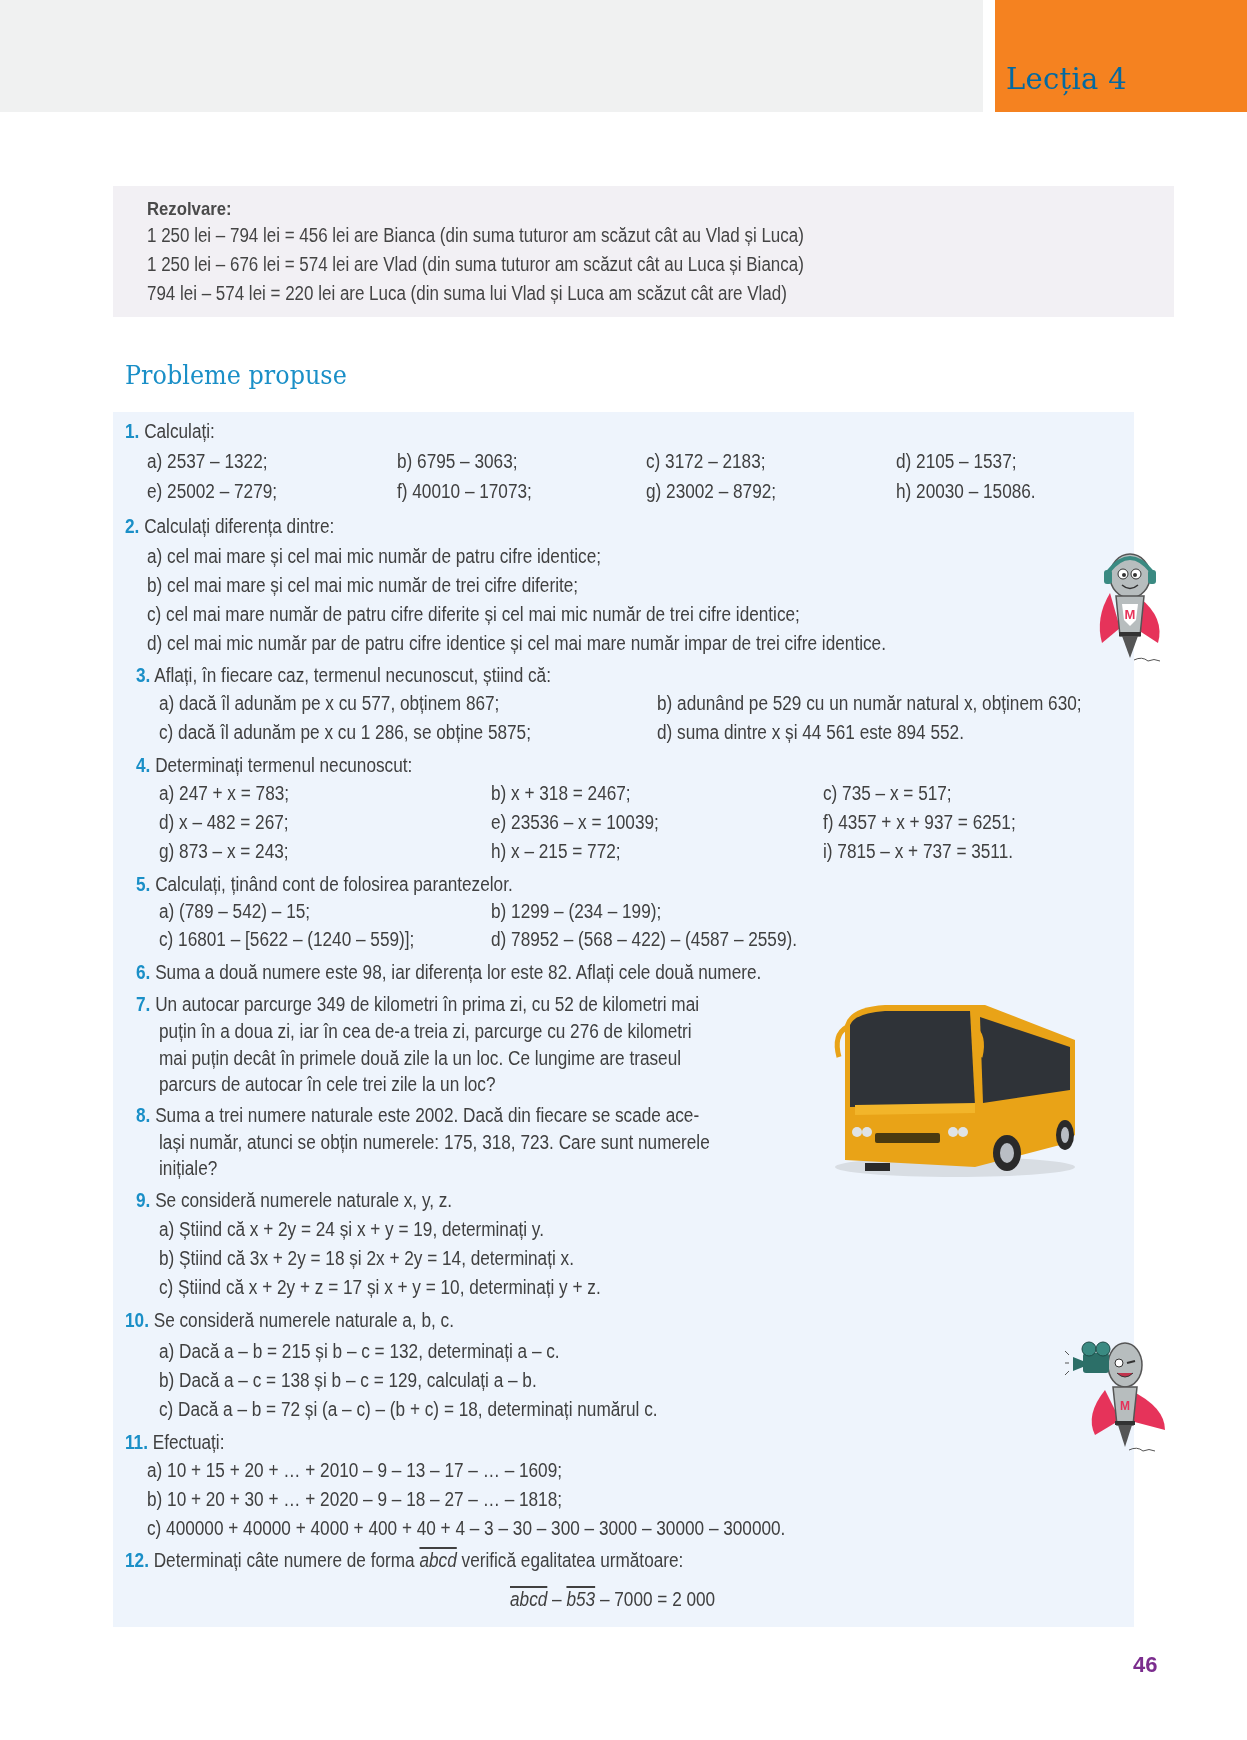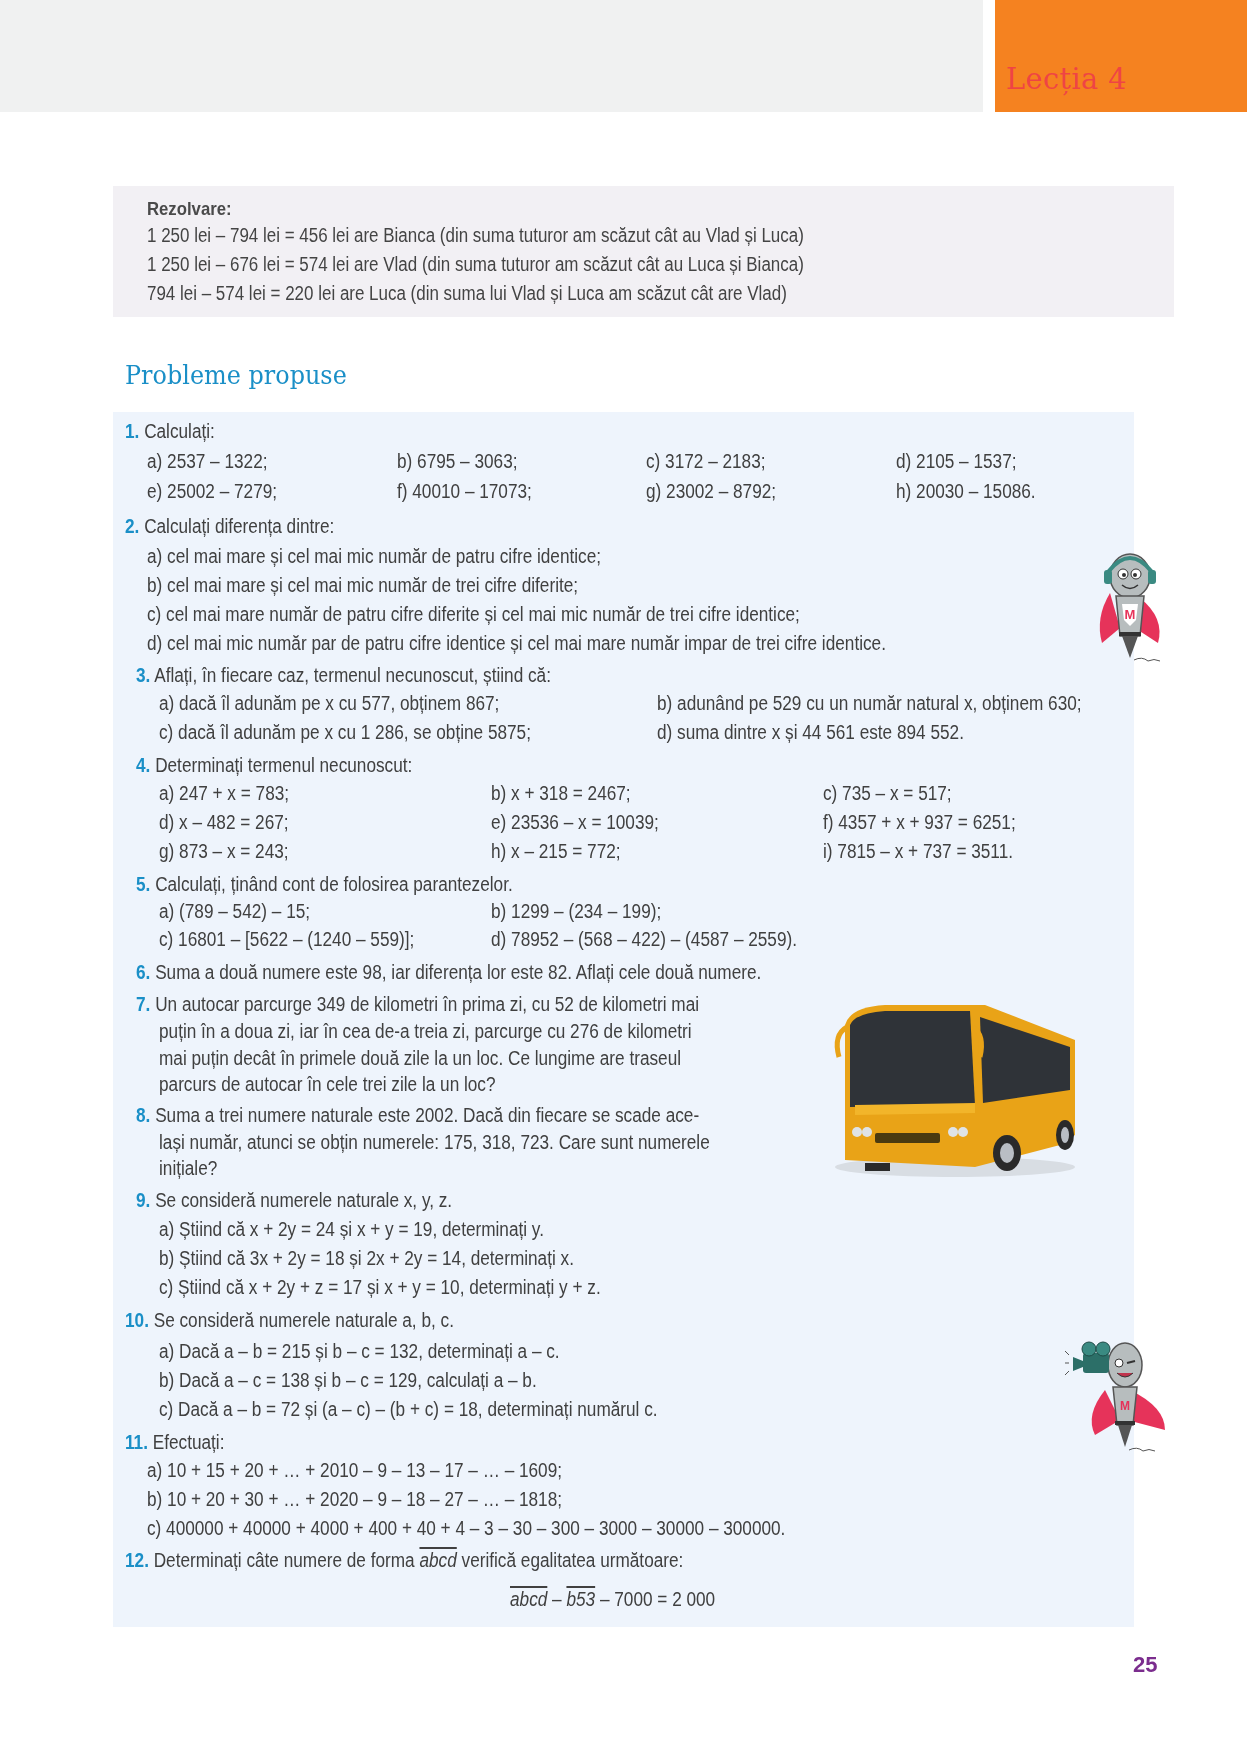--- a/index.html
+++ b/index.html
@@ -12,21 +12,21 @@
   .header-gray {
     position: absolute; left: 0; top: 0; width: 983px; height: 112px;
     background: #f0f1f1;
   }
   .header-orange {
     position: absolute; left: 995px; top: 0; width: 252px; height: 112px;
     background: #f58220;
   }
   .lesson-title {
     position: absolute; left: 1006px; top: 62px;
-    font-family: "DejaVu Serif", serif; font-size: 29px; color: #ef4444;
+    font-family: "DejaVu Serif", serif; font-size: 29px; color: #0369a1;
     letter-spacing: 0.3px;
   }
   .solution-box {
     position: absolute; left: 113px; top: 186px; width: 1021px; height: 131px;
     background: #f2f0f4;
     padding-left: 40px;
   }
   .solution-box .inner { position: absolute; left: 34px; top: 10px; }
   .solution-title { font-weight: bold; font-size: 19px; color: #4a4a4a; line-height: 25px; transform: scaleX(0.88); transform-origin: left; }
   .solution-line { font-size: 19.5px; line-height: 29px; color: #444; transform: scaleX(0.87); transform-origin: left; white-space: nowrap; }
@@ -216,13 +216,13 @@
   <circle cx="38" cy="14" r="7" fill="#3a8a82" stroke="#1e4b47"></circle>
   <path d="M8 22 L18 26 L18 32 L8 36 Z" fill="#2c6f68"></path>
   <path d="M4 20 L0 16 M4 28 L0 28 M4 36 L0 40" stroke="#555" stroke-width="1"></path>
   <path d="M48 52 L72 52 L68 90 L52 90 Z" fill="#b7bdbe" stroke="#555" stroke-width="1.5"></path>
   <text x="60" y="75" text-anchor="middle" font-family="Liberation Sans, sans-serif" font-weight="bold" font-size="12" fill="#e6335a">M</text>
   <rect x="50" y="86" width="20" height="4" fill="#333"></rect>
   <path d="M53 90 L67 90 L60 112 Z" fill="#555"></path>
   <path d="M64 115 Q72 111 78 116 Q84 113 90 116" fill="none" stroke="#555" stroke-width="1"></path>
 </svg>
 
-<div class="page-number">25</div>
+<div class="page-number">46</div>
 
 </body></html>

